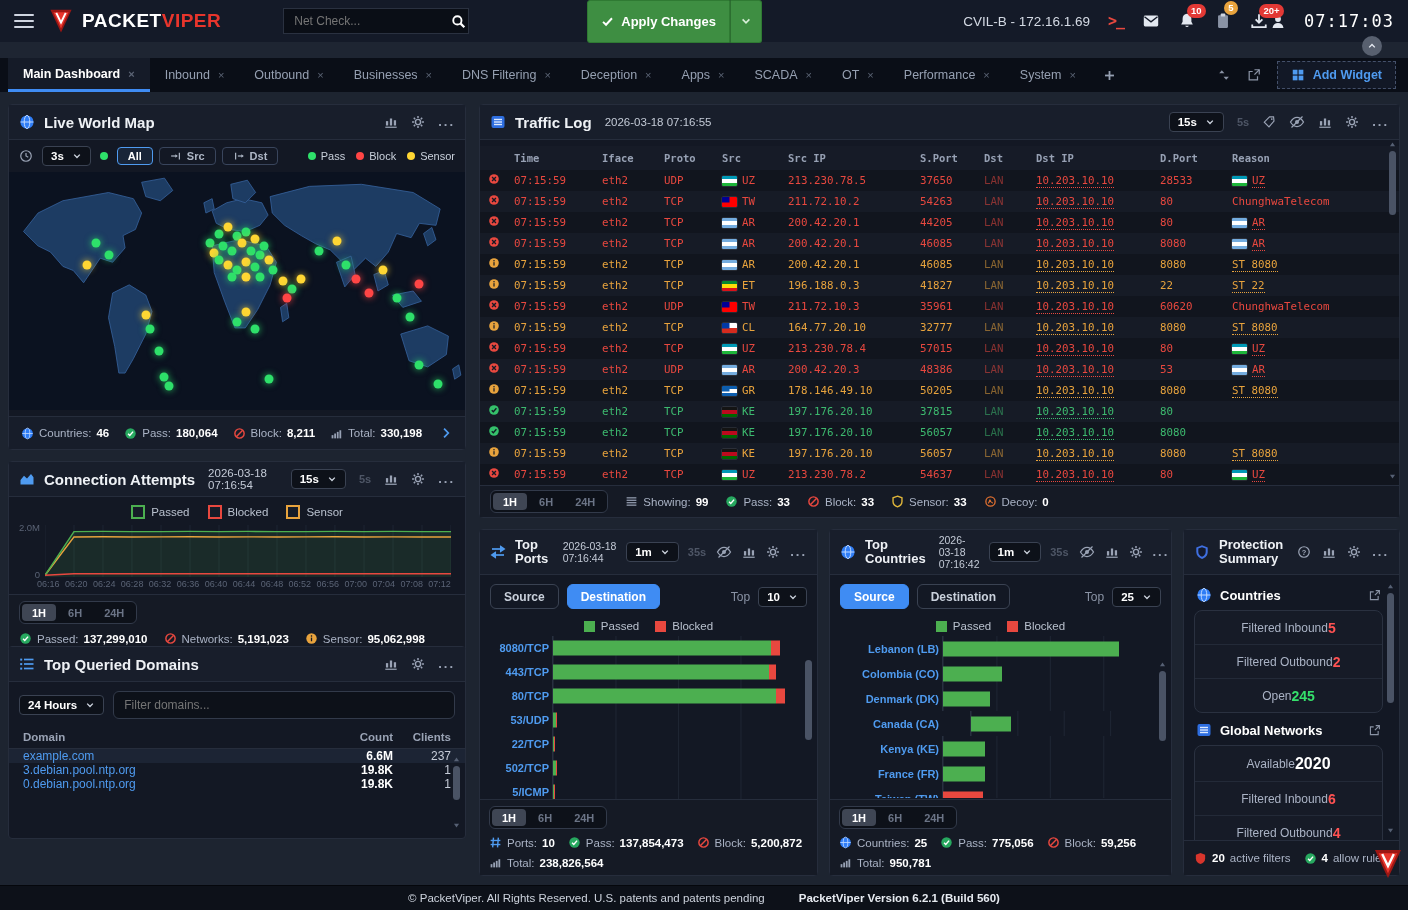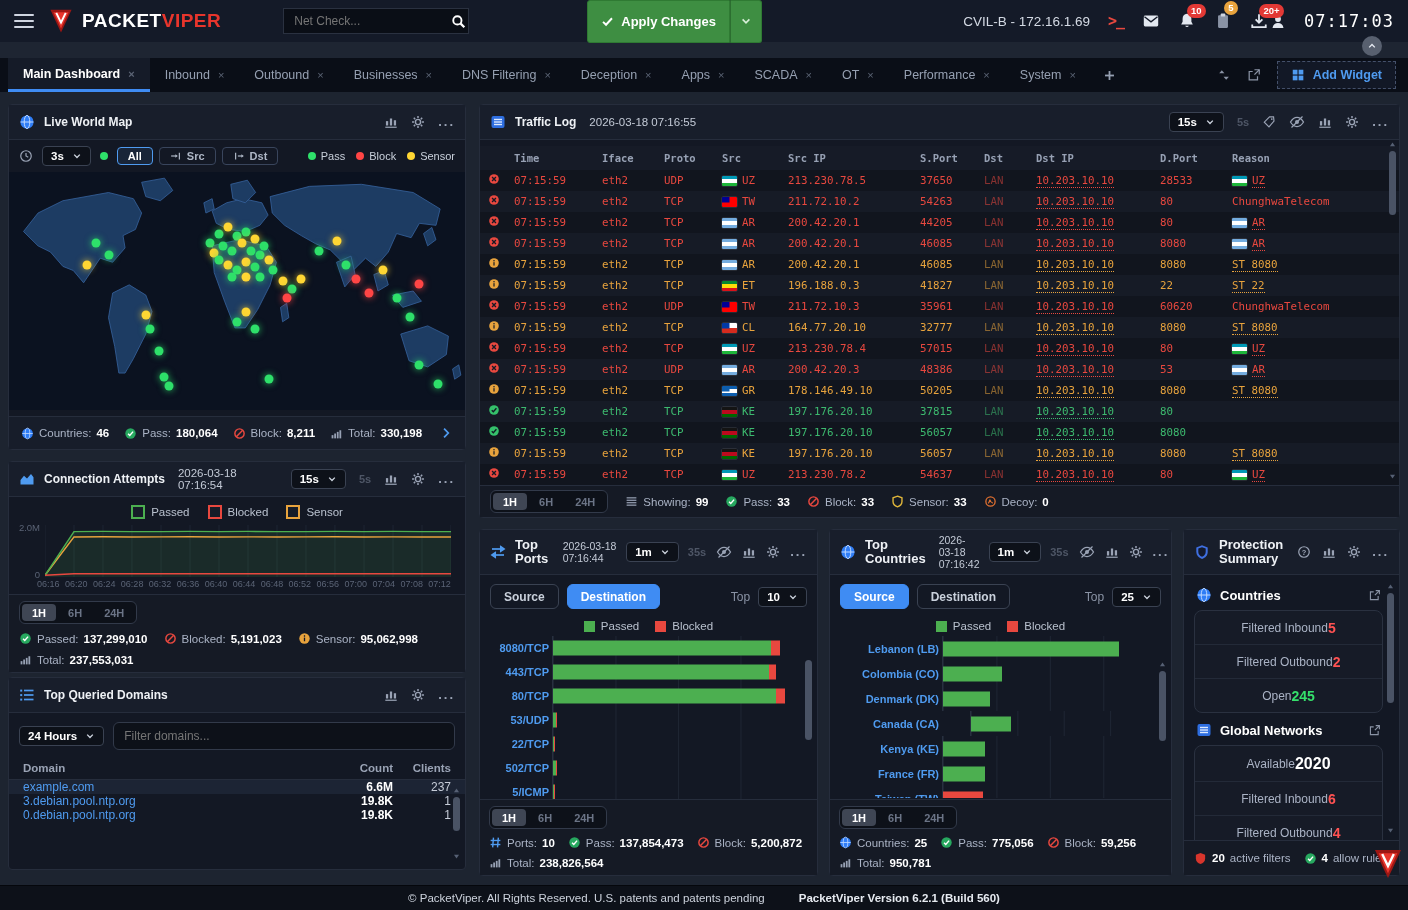--- a/index.html
+++ b/index.html
@@ -36,21 +36,21 @@
   .tab .x{color:#5c6576;font-size:11px}
   .tab.active{background:#151b28;color:#fff;font-weight:700;border-bottom:3px solid #3f8cf3}
   .tab-plus{display:flex;align-items:center;padding:0 12px;color:#96a0b2;cursor:pointer}
   .ts-right{margin-left:auto;display:flex;align-items:center;gap:16px;padding-right:12px;color:#8a93a5}
   .addw{display:flex;align-items:center;gap:8px;border:1px dashed #44506a;background:#121826;color:#4f9bf0;font-weight:700;font-size:12.5px;padding:6px 13px;cursor:pointer}
   .collapse-btn{position:absolute;right:26px;top:36px;width:20px;height:20px;border-radius:50%;background:#58606f;z-index:9;display:flex;align-items:center;justify-content:center;color:#e6eaf2;cursor:pointer}
   
   .widget{position:absolute;background:#131824;border:1px solid #262d3c;border-radius:4px;box-sizing:border-box}
   .w-header{height:34px;display:flex;align-items:center;gap:9px;padding:0 10px;background:#181e2b;border-bottom:1px solid #262d3c}
   .w-header.tall{height:44px}
-  .w-title{color:#eef1f5;font-weight:700;font-size:12px;white-space:nowrap}
+  .w-title{color:#eef1f5;font-weight:700;font-size:15px;white-space:nowrap}
   .w-title.wrap{white-space:normal;line-height:1.1;font-size:13px}
   .w-ts{color:#c3cad6;font-size:11.5px;margin-left:4px}
   .w-ts.wrap{white-space:normal;line-height:1.15;font-size:10.5px}
   .h-icons{margin-left:auto;display:flex;align-items:center;gap:13px;color:#9aa3b5}
   .dots3{font-weight:700;letter-spacing:2px;color:#9aa3b5;font-size:13px;line-height:0;cursor:pointer}
   .sel{display:inline-flex;align-items:center;gap:8px;background:#0d1119;border:1px solid #3a4252;border-radius:4px;padding:3px 8px;font-size:11.5px;font-weight:700;color:#fff;cursor:pointer;white-space:nowrap}
   .sel .ic{width:10px;height:10px;color:#cfd5e0}
   .dimlbl{color:#4e5666;font-size:11px;font-weight:700}
   .stat{display:flex;align-items:center;gap:5px;font-size:11.5px;color:#aab3c5;white-space:nowrap}
   .stat .sval{color:#fff;font-weight:700}
@@ -95,21 +95,21 @@
   #w-conn{left:8px;top:461px;width:458px;height:212px}
   .cl-legend{display:flex;justify-content:center;gap:18px;font-size:11.5px;color:#b9c1ce;margin-top:8px}
   .cl-legend .li{display:flex;align-items:center;gap:6px}
   .lsq{width:10px;height:10px;border:2px solid;background:#161c28}
   .chartwrap{position:relative;margin:6px 14px 0 36px;height:52px}
   .chartwrap svg{position:absolute;inset:0;width:100%;height:100%}
   .ylab{position:absolute;font-size:9.5px;color:#5a6375;right:100%;padding-right:5px}
   .xlabs{display:flex;justify-content:space-between;margin:2px 14px 0 28px;font-size:9px;color:#5a6375}
   .ca-foot{position:absolute;left:0;right:0;bottom:0;min-height:52px;display:flex;flex-wrap:wrap;gap:8px 16px;align-items:center;padding:6px 10px;background:#151a25;border-top:1px solid #262d3c;box-sizing:border-box}
   
-  #w-dom{left:8px;top:677px;width:458px;height:193px}
+  #w-dom{left:8px;top:646px;width:458px;height:193px}
   .dm-controls{display:flex;gap:9px;padding:9px 10px;align-items:center}
   .dm-filter{flex:1;background:#0d1119;border:1px solid #323a4a;border-radius:6px;color:#c6ccd8;font-size:12px;padding:6px 10px;outline:none;font-family:inherit}
   .dm-head{display:flex;padding:3px 14px 5px;color:#9aa3b5;font-size:11.5px;font-weight:700;border-bottom:1px solid #262d3c}
   .dm-row{display:flex;padding:0 14px;font-size:12px;align-items:flex-end;cursor:pointer}
   .dm-row.hl{background:#1c2434}
   .dm-dom{flex:1;color:#4f9bf0}
   .dm-count{width:70px;text-align:right;color:#fff;font-weight:700}
   .dm-cli{width:58px;text-align:right;color:#c6ccd8}
   .dm-head .dm-dom{color:#9aa3b5}.dm-head .dm-count,.dm-head .dm-cli{color:#9aa3b5;font-weight:700}
   
@@ -1187,21 +1187,21 @@
           <span>Passed:</span>
           <span class="sval">137,299,010</span>
         </span>
         <span class="stat">
           <span class="ic ic13">
             <svg viewBox="0 0 16 16">
               <circle cx="8" cy="8" r="5.7" fill="none" stroke="#e8483f" stroke-width="1.8"></circle>
               <line x1="4.1" y1="11.9" x2="11.9" y2="4.1" stroke="#e8483f" stroke-width="1.8"></line>
             </svg>
           </span>
-          <span>Blocked:</span>
+          <span>Networks:</span>
           <span class="sval">5,191,023</span>
         </span>
         <span class="stat">
           <span class="ic ic13">
             <svg viewBox="0 0 16 16">
               <circle cx="8" cy="8" r="6.4" fill="#e8a33d"></circle>
               <rect x="7.2" y="6.9" width="1.6" height="4.5" fill="#141925"></rect>
               <rect x="7.2" y="4" width="1.6" height="1.8" fill="#141925"></rect>
             </svg>
           </span>

